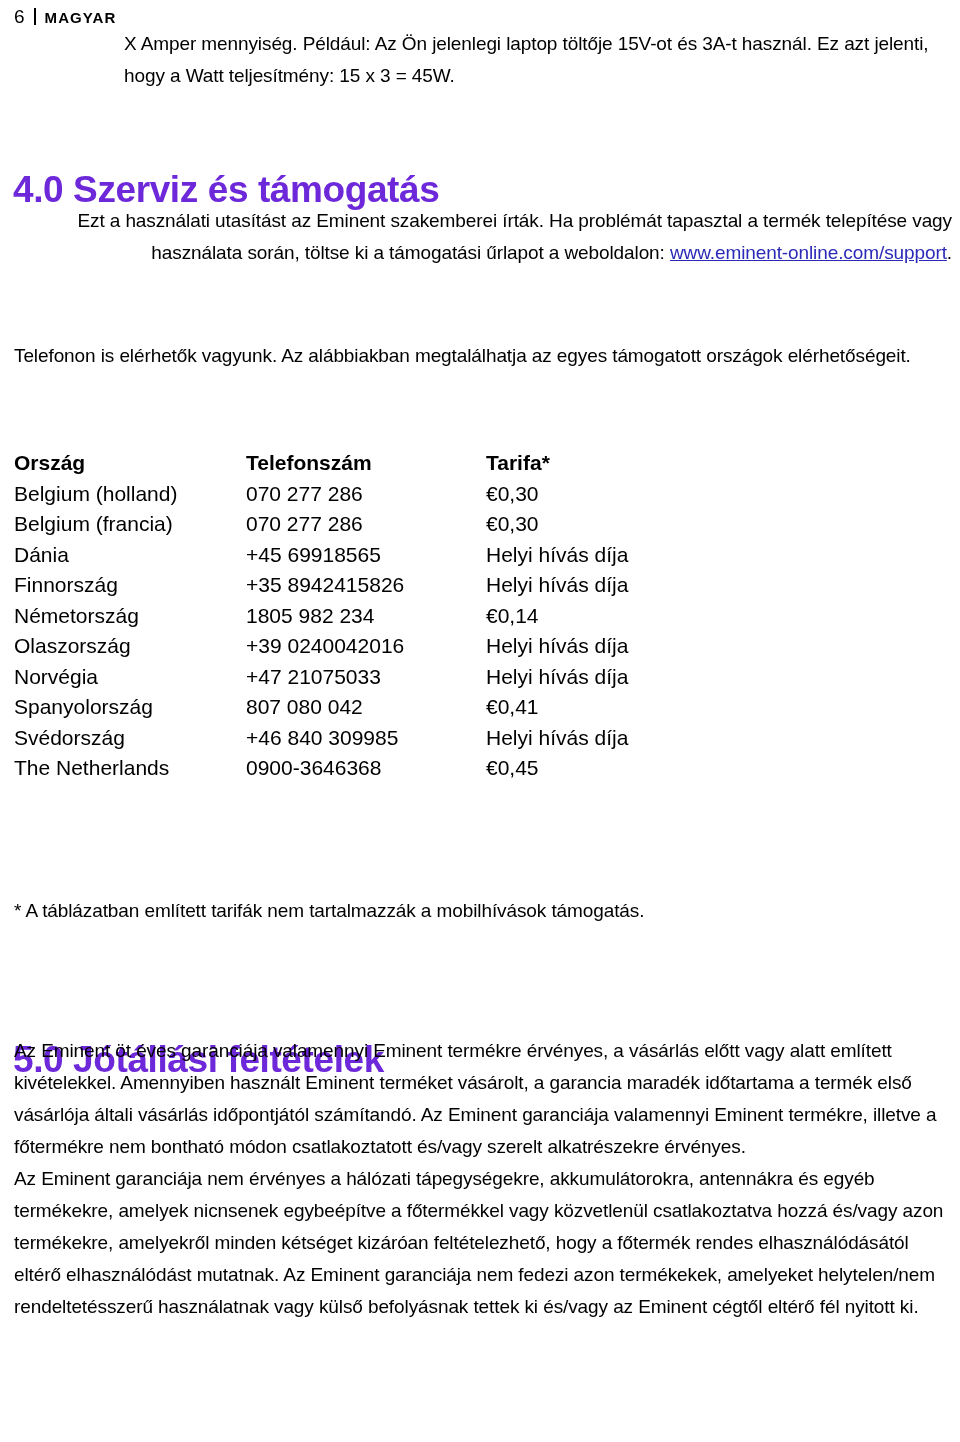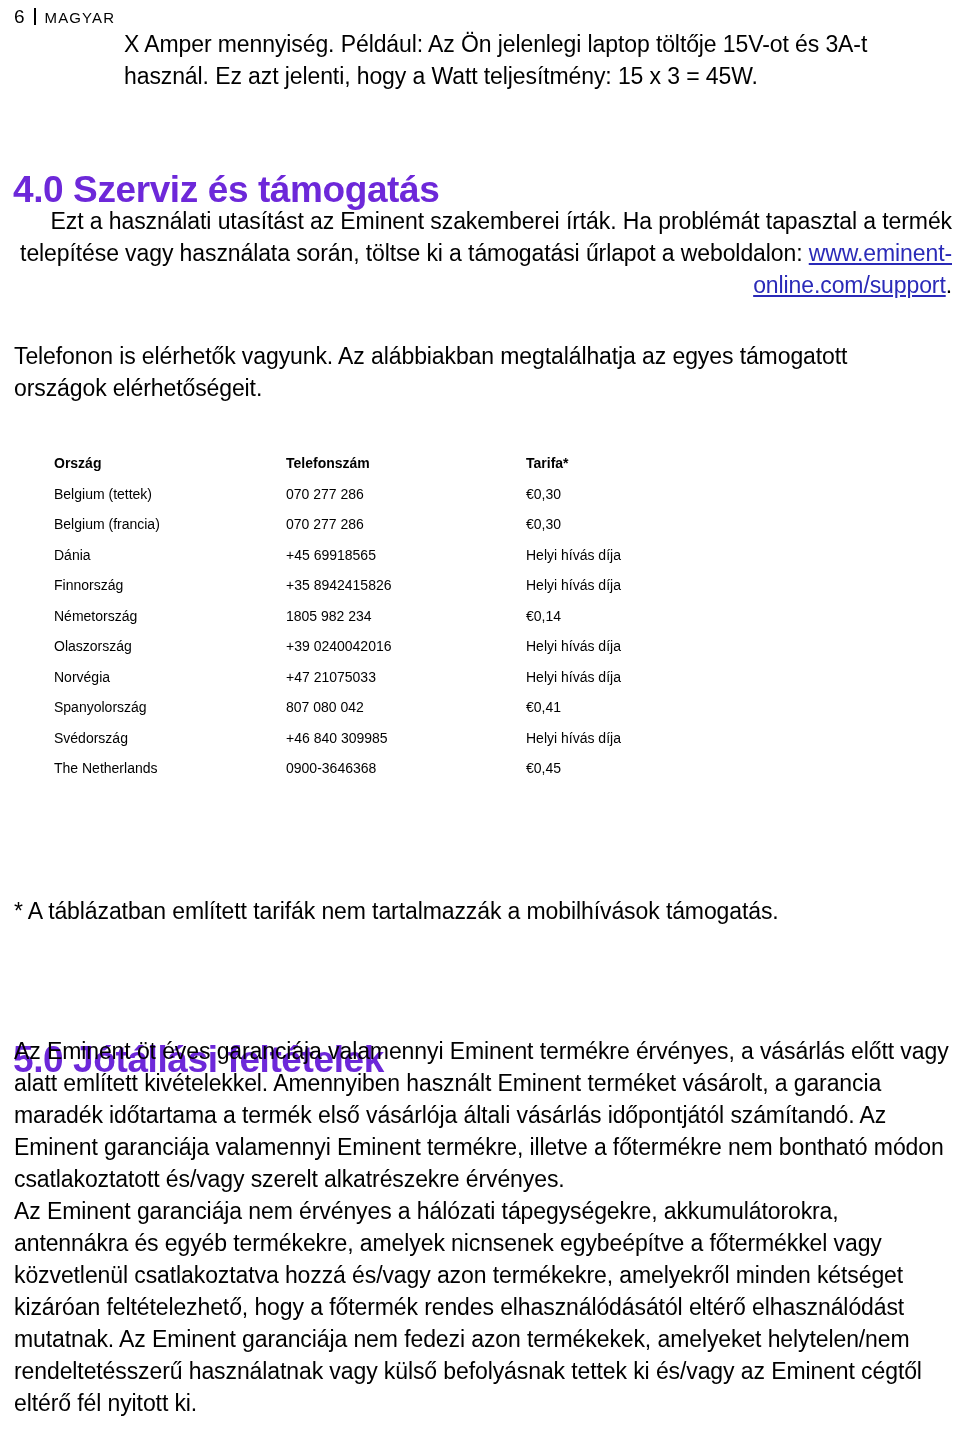--- a/index.html
+++ b/index.html
@@ -37,29 +37,29 @@
   .page-header .pg-sep {
     display: inline-block;
     width: 2px;
     height: 17px;
     background: #000;
     position: relative;
     top: 2px;
   }
   .page-header .pg-lang {
     font-size: 15px;
-    font-weight: normal;
+    font-weight: bold;
     letter-spacing: 1.1px;
     line-height: 22px;
   }
 
   
   .body-text {
     position: absolute;
-    font-size: 23px;
+    font-size: 19px;
     line-height: 32px;
     color: #000;
     letter-spacing: -0.1px;
   }
 
   
   #intro-para {
     left: 124px;
     top: 28px;
     width: 812px;
@@ -95,23 +95,22 @@
     top: 340px;
     width: 900px;
   }
 
   
   #tariff-table {
     position: absolute;
     left: 14px;
     top: 448px;
     border-collapse: collapse;
-    font-size: 14px;
+    font-size: 21px;
     line-height: 30.5px;
-    margin-left: 40px;
   }
   #tariff-table th,
   #tariff-table td {
     text-align: left;
     padding: 0;
     vertical-align: top;
     font-weight: normal;
     white-space: nowrap;
     height: 30.5px;
   }
@@ -159,21 +158,21 @@
 <table id="tariff-table">
   <thead>
     <tr>
       <th class="col-country">Ország</th>
       <th class="col-phone">Telefonszám</th>
       <th class="col-tariff">Tarifa*</th>
     </tr>
   </thead>
   <tbody>
     <tr>
-      <td class="col-country">Belgium (tettek)</td>
+      <td class="col-country">Belgium (holland)</td>
       <td class="col-phone">070 277 286</td>
       <td class="col-tariff">€0,30</td>
     </tr>
     <tr>
       <td class="col-country">Belgium (francia)</td>
       <td class="col-phone">070 277 286</td>
       <td class="col-tariff">€0,30</td>
     </tr>
     <tr>
       <td class="col-country">Dánia</td>

